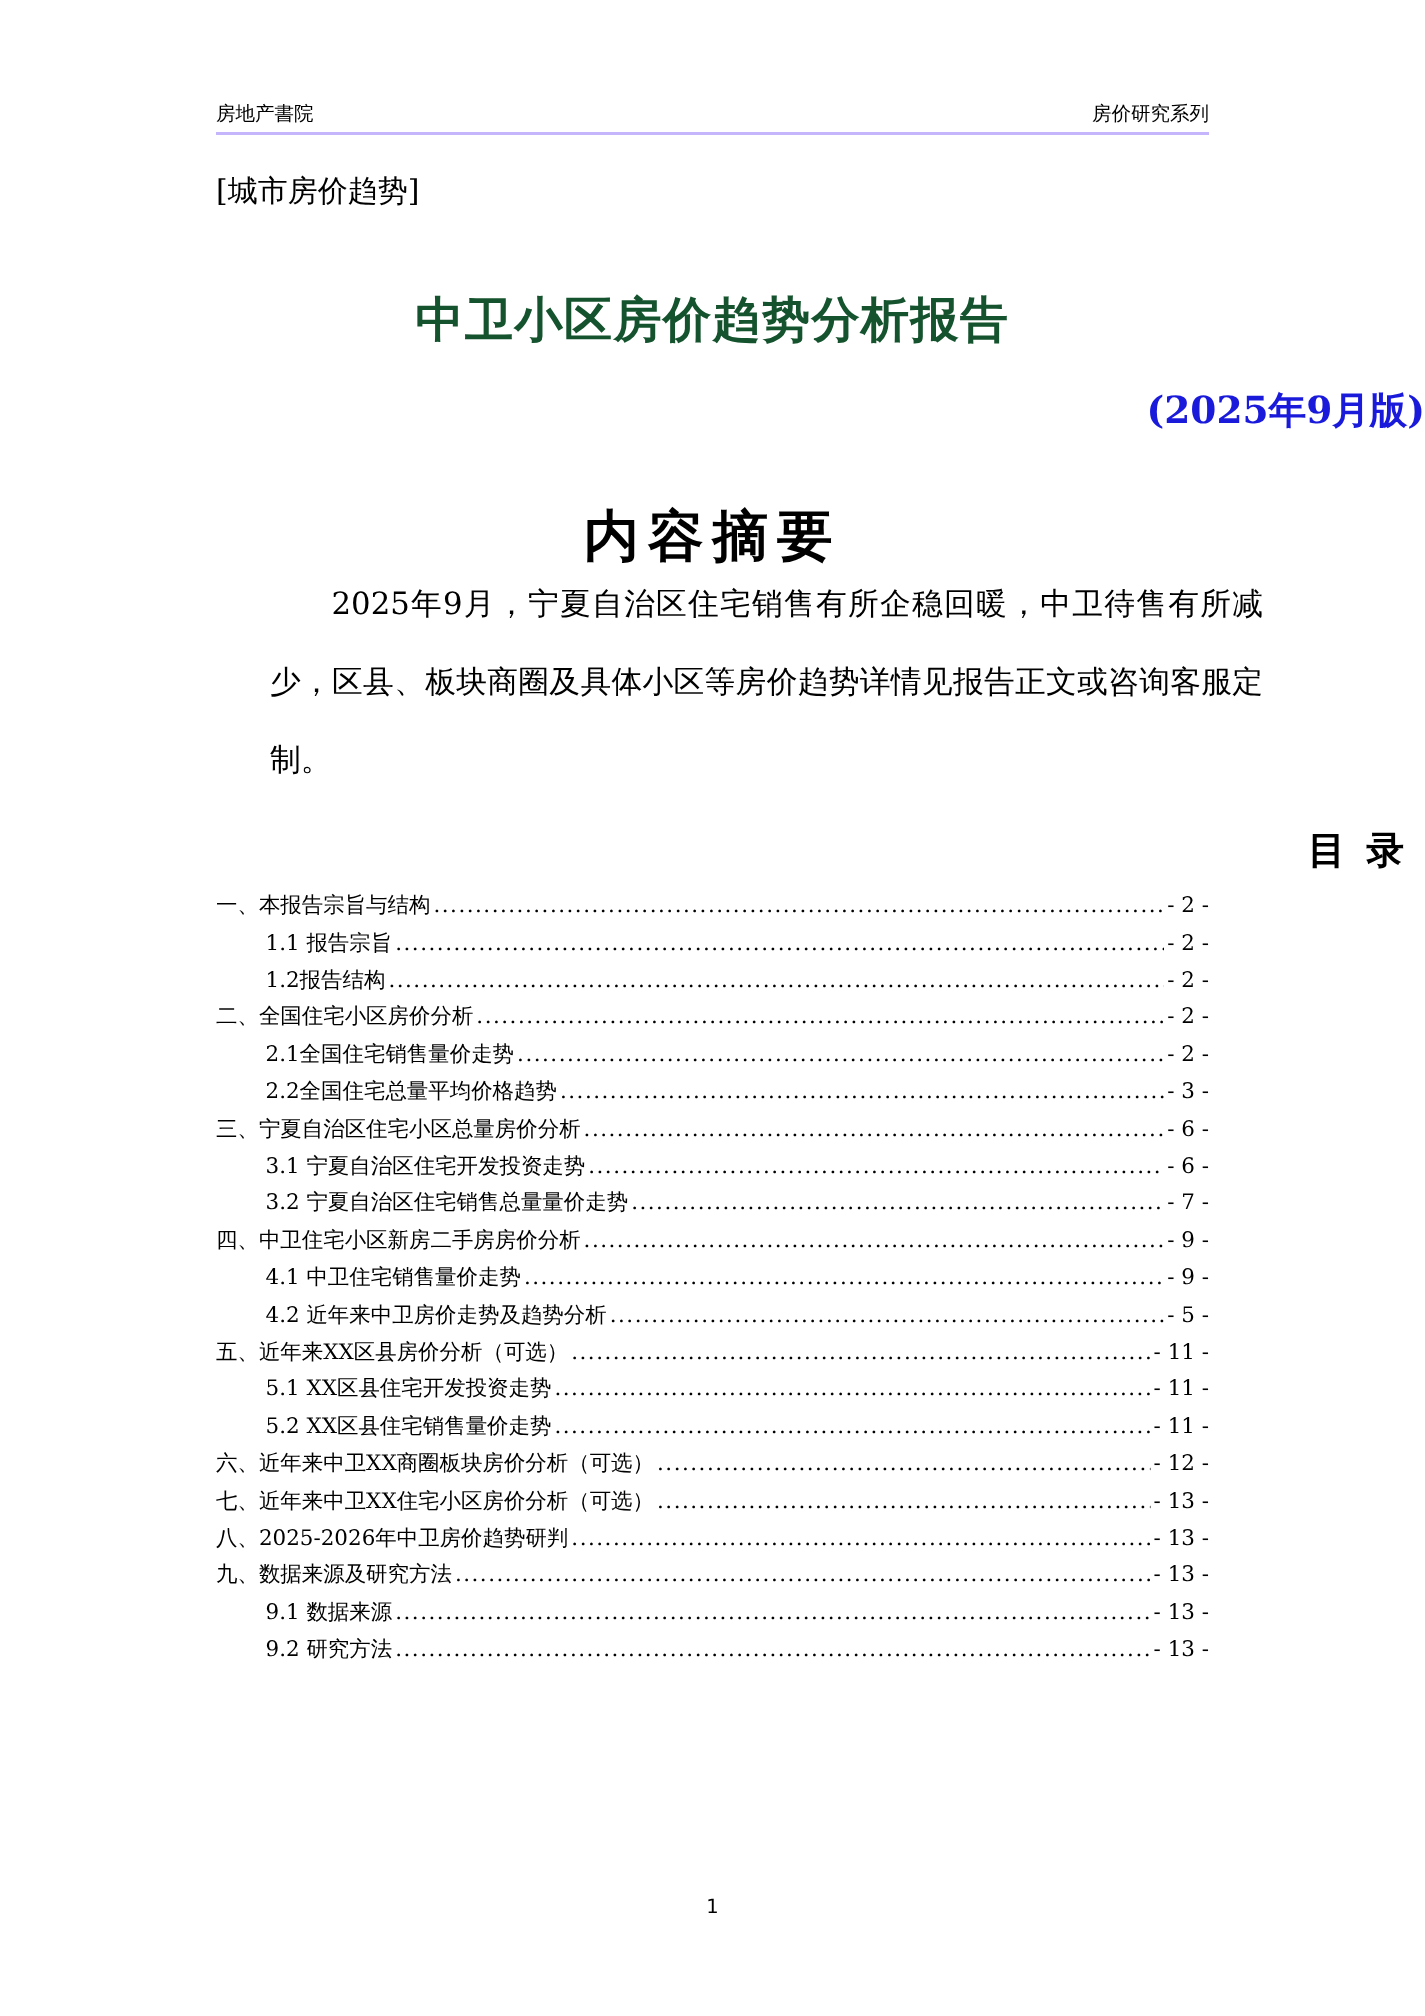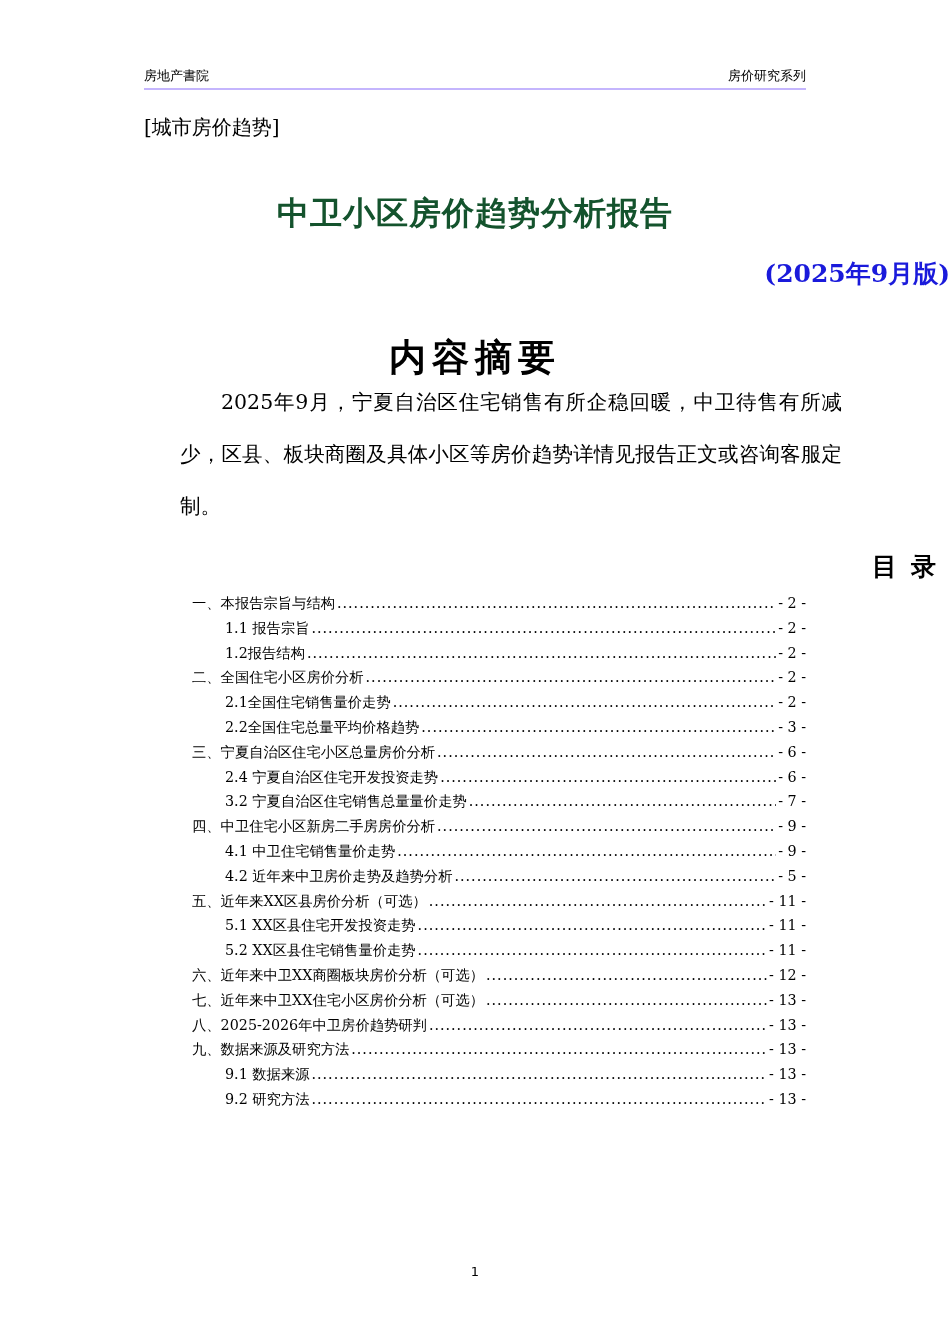--- a/index.html
+++ b/index.html
@@ -7,21 +7,21 @@
   .header { position: absolute; left: 144px; right: 144px; top: 66px; height: 24px; border-bottom: 2px solid #c4b5fd; display: flex; justify-content: space-between; align-items: flex-end; font-family: "DejaVu Sans", sans-serif; font-size: 13px; padding-bottom: 3px; box-sizing: border-box; }
   .category { position: absolute; left: 144px; top: 114px; font-size: 20px; }
   .title { position: absolute; left: 0; right: 0; top: 192px; text-align: center; font-size: 32px; color: #14532d; font-weight: bold; letter-spacing: 1px; }
   .subtitle { position: absolute; left: 0; right: 0; top: 257px; text-align: right; font-size: 25px; color: #1a1adb; font-weight: bold; }
   .abstract-heading { position: absolute; left: 0; right: 0; top: 333px; text-align: center; font-family: "DejaVu Sans", sans-serif; font-size: 37px; font-weight: bold; letter-spacing: 6px; }
   .abstract { position: absolute; left: 144px; width: 662px; top: 376px; font-size: 20.5px; line-height: 52px; text-indent: 2em; text-align: justify; margin-left: 36px; }
   .toc-heading { position: absolute; left: 0; right: 0; top: 550px; text-align: right; font-family: "DejaVu Sans", sans-serif; font-size: 25px; font-weight: bold; letter-spacing: 14px; }
   .toc { position: absolute; left: 144px; width: 662px; top: 594px; font-size: 14.3px; }
   .toc-row { display: flex; align-items: baseline; height: 24.8px; white-space: nowrap; }
   .toc-row.sub { padding-left: 33px; }
-  .toc-label { flex: 0 0 auto; margin-left: 48px; }
+  .toc-label { flex: 0 0 auto; }
   .toc-dots { flex: 1 1 auto; overflow: hidden; margin: 0 2px; letter-spacing: 1px; color: #000; }
   .toc-dots::before { content: "........................................................................................................................................................................................................"; }
   .toc-page { flex: 0 0 auto; }
   .page-number { position: absolute; left: 0; right: 0; top: 1264px; text-align: center; font-family: "DejaVu Sans", sans-serif; font-size: 13px; }
 </style>
 </head>
 <body>
 
 <div class="header">
   <span>房地产書院</span>
@@ -68,21 +68,21 @@
       <span class="toc-label">2.2全国住宅总量平均价格趋势</span>
       <span class="toc-dots"></span>
       <span class="toc-page">- 3 -</span>
     </div>
   <div class="toc-row">
       <span class="toc-label">三、宁夏自治区住宅小区总量房价分析</span>
       <span class="toc-dots"></span>
       <span class="toc-page">- 6 -</span>
     </div>
   <div class="toc-row sub">
-      <span class="toc-label">2.4 宁夏自治区住宅开发投资走势</span>
+      <span class="toc-label">3.1 宁夏自治区住宅开发投资走势</span>
       <span class="toc-dots"></span>
       <span class="toc-page">- 6 -</span>
     </div>
   <div class="toc-row sub">
       <span class="toc-label">3.2 宁夏自治区住宅销售总量量价走势</span>
       <span class="toc-dots"></span>
       <span class="toc-page">- 7 -</span>
     </div>
   <div class="toc-row">
       <span class="toc-label">四、中卫住宅小区新房二手房房价分析</span>

